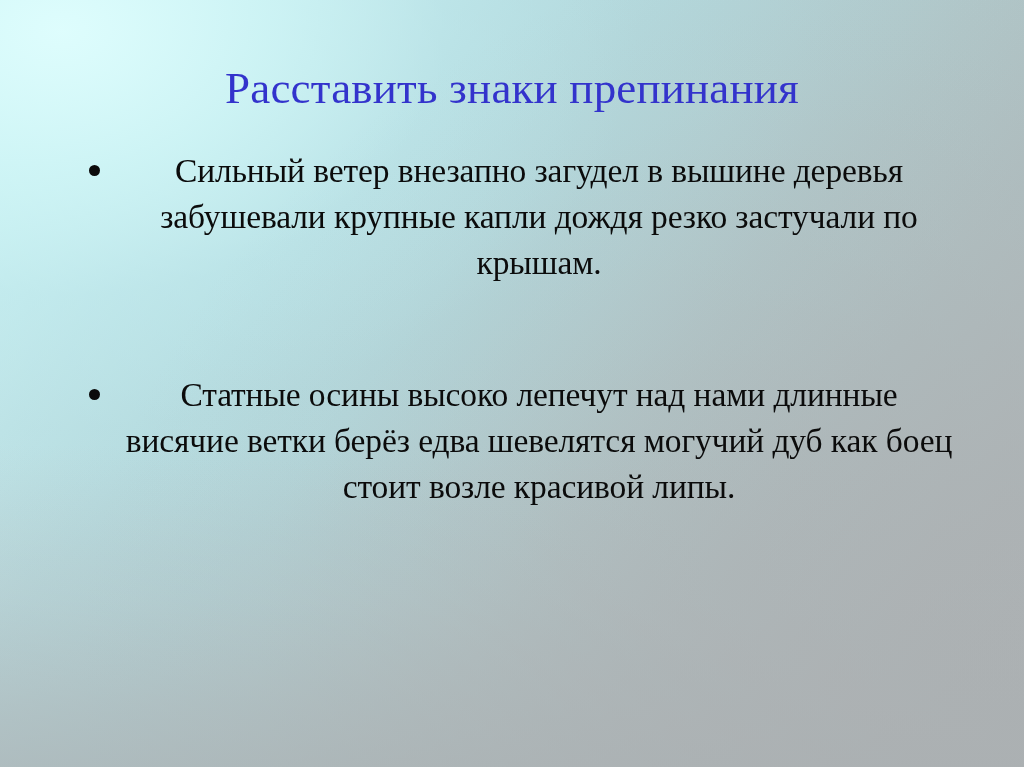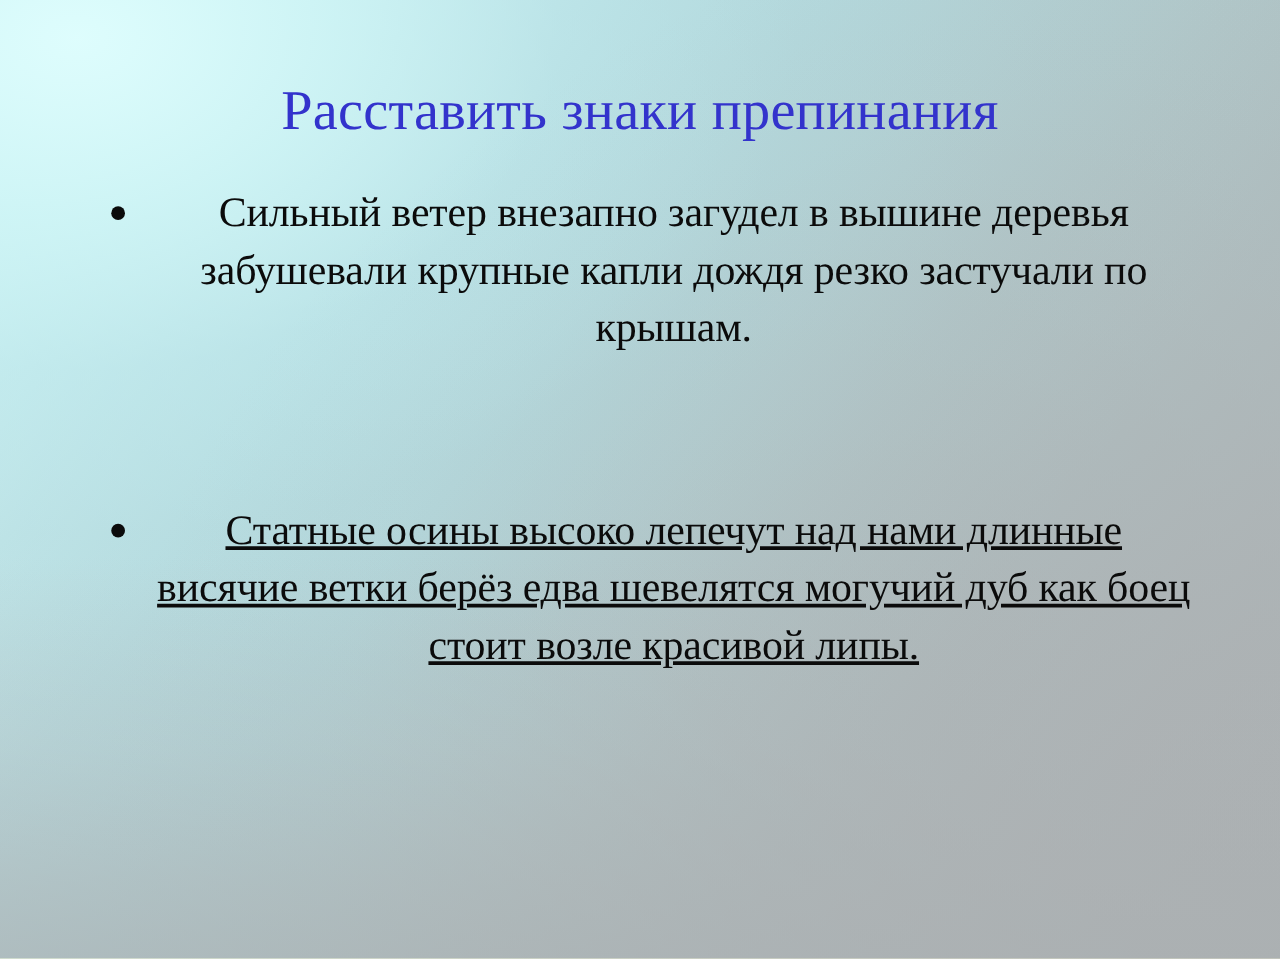--- a/index.html
+++ b/index.html
@@ -12,21 +12,21 @@
     height: 767px;
     overflow: hidden;
     font-family: "Liberation Serif", "DejaVu Serif", serif;
   }
 
   #slide {
     position: relative;
     width: 1024px;
     height: 767px;
     overflow: hidden;
-    background-color: #fef9c3;
+    background-color: #f9a8d4;
   }
 
   
   .bg-layer {
     position: absolute;
     inset: 0;
     pointer-events: none;
   }
   .bg-base {
     background: linear-gradient(128deg,
@@ -98,22 +98,21 @@
   .bullet-item {
     position: relative;
     padding-left: 42px;
     color: #0b0b0b;
     font-size: 33.5px;
     line-height: 46px;
     text-align: center;
     letter-spacing: -0.1px;
   }
   .bullet-item + .bullet-item {
-    margin-top: 116px;
-    text-decoration: underline;
+    margin-top: 86px;
   }
   .bullet-marker {
     position: absolute;
     left: 11px;
     top: 17px;
     width: 11px;
     height: 11px;
     border-radius: 50%;
     background: #0b0b0b;
   }

